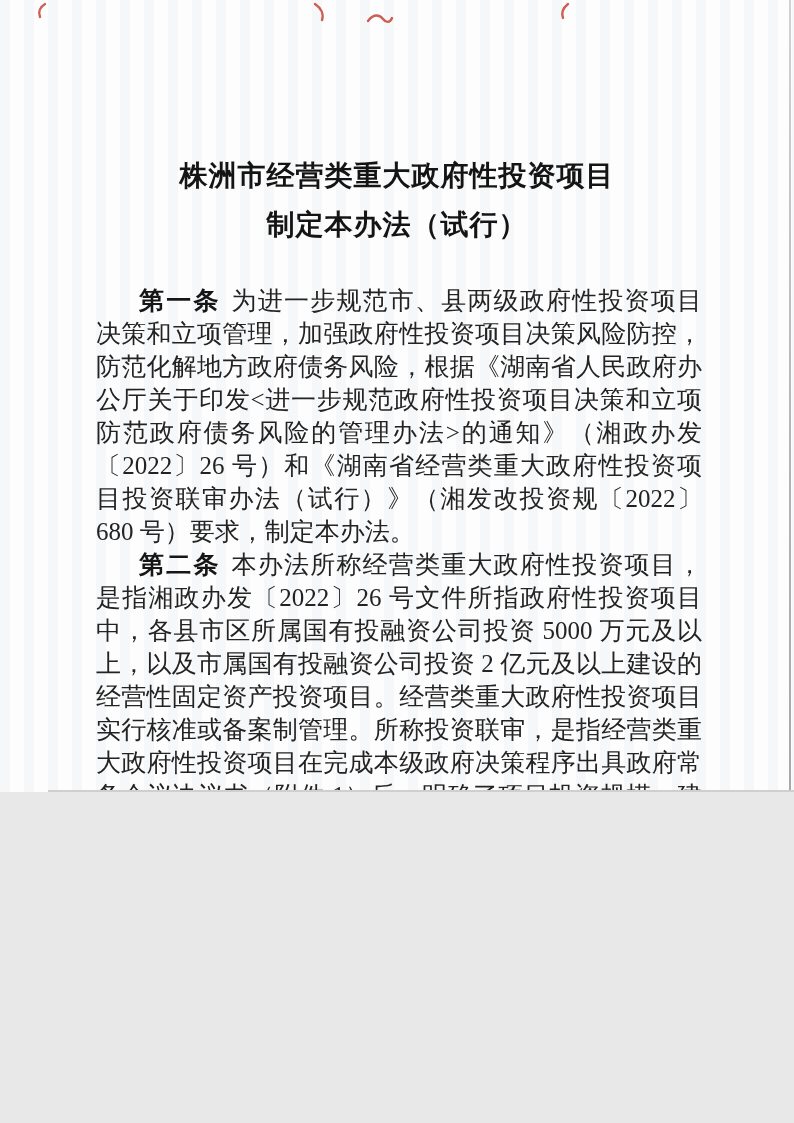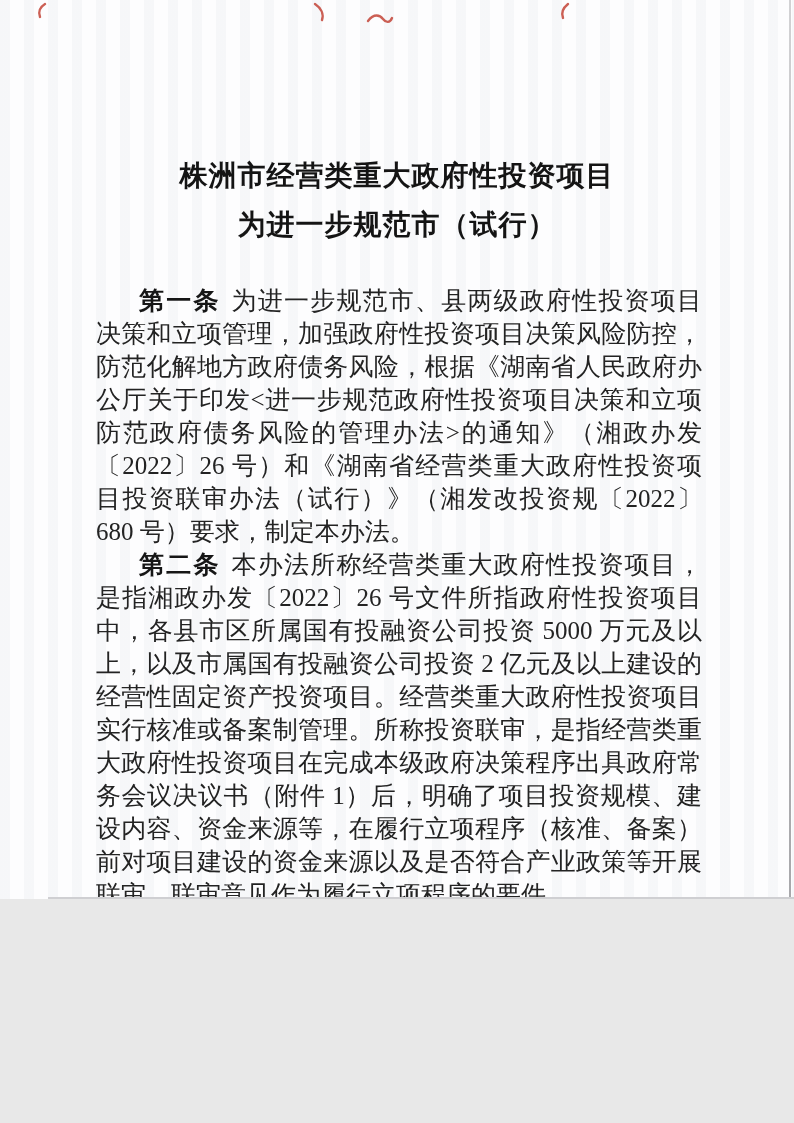--- a/index.html
+++ b/index.html
@@ -3,21 +3,21 @@
 <meta charset="utf-8">
 <style>
   html,body{margin:0;padding:0;}
   body{
     font-family:"Liberation Serif","DejaVu Serif",serif;
     background:#e8e8e8;
   }
   .page{
     position:relative;
     width:794px;
-    height:899px;
+    height:792px;
     margin:0 auto;
     overflow:hidden;
     background:
       repeating-linear-gradient(90deg,
         rgba(222,226,231,0.22) 0px, rgba(222,226,231,0.22) 10px,
         rgba(255,255,255,0) 10px, rgba(255,255,255,0) 24px),
       #fdfdfe;
   }
   
   .edge-right{
@@ -75,21 +75,21 @@
       </svg>
   </span>
   <span class="pen-mark" style="left:556px; top:2px;">
     <svg width="16" height="18" viewBox="0 0 16 18">
         <path d="M12 2 C7 6, 5 11, 7 16" fill="none" stroke-width="2.4" stroke-linecap="round"></path>
       </svg>
   </span>
 
   <h1 class="doc-title">
     <span class="tline">株洲市经营类重大政府性投资项目</span>
-    <span class="tline">为进一步规范市（试行）</span>
+    <span class="tline">制定本办法（试行）</span>
   </h1>
 
   <div class="body-text">
     <p class="para">
       <span class="lead">第一条</span><span>为进一步规范市、县两级政府性投资项目决策和立项管理，加强政府性投资项目决策风险防控，防范化解地方政府债务风险，根据《湖南省人民政府办公厅关于印发&lt;进一步规范政府性投资项目决策和立项防范政府债务风险的管理办法&gt;的通知》（湘政办发〔2022〕26 号）和《湖南省经营类重大政府性投资项目投资联审办法（试行）》（湘发改投资规〔2022〕680 号）要求，制定本办法。</span>
     </p>
     <p class="para">
       <span class="lead">第二条</span><span>本办法所称经营类重大政府性投资项目，是指湘政办发〔2022〕26 号文件所指政府性投资项目中，各县市区所属国有投融资公司投资 5000 万元及以上，以及市属国有投融资公司投资 2 亿元及以上建设的经营性固定资产投资项目。经营类重大政府性投资项目实行核准或备案制管理。所称投资联审，是指经营类重大政府性投资项目在完成本级政府决策程序出具政府常务会议决议书（附件 1）后，明确了项目投资规模、建设内容、资金来源等，在履行立项程序（核准、备案）前对项目建设的资金来源以及是否符合产业政策等开展联审，联审意见作为履行立项程序的要件。</span>
     </p>
   </div>

